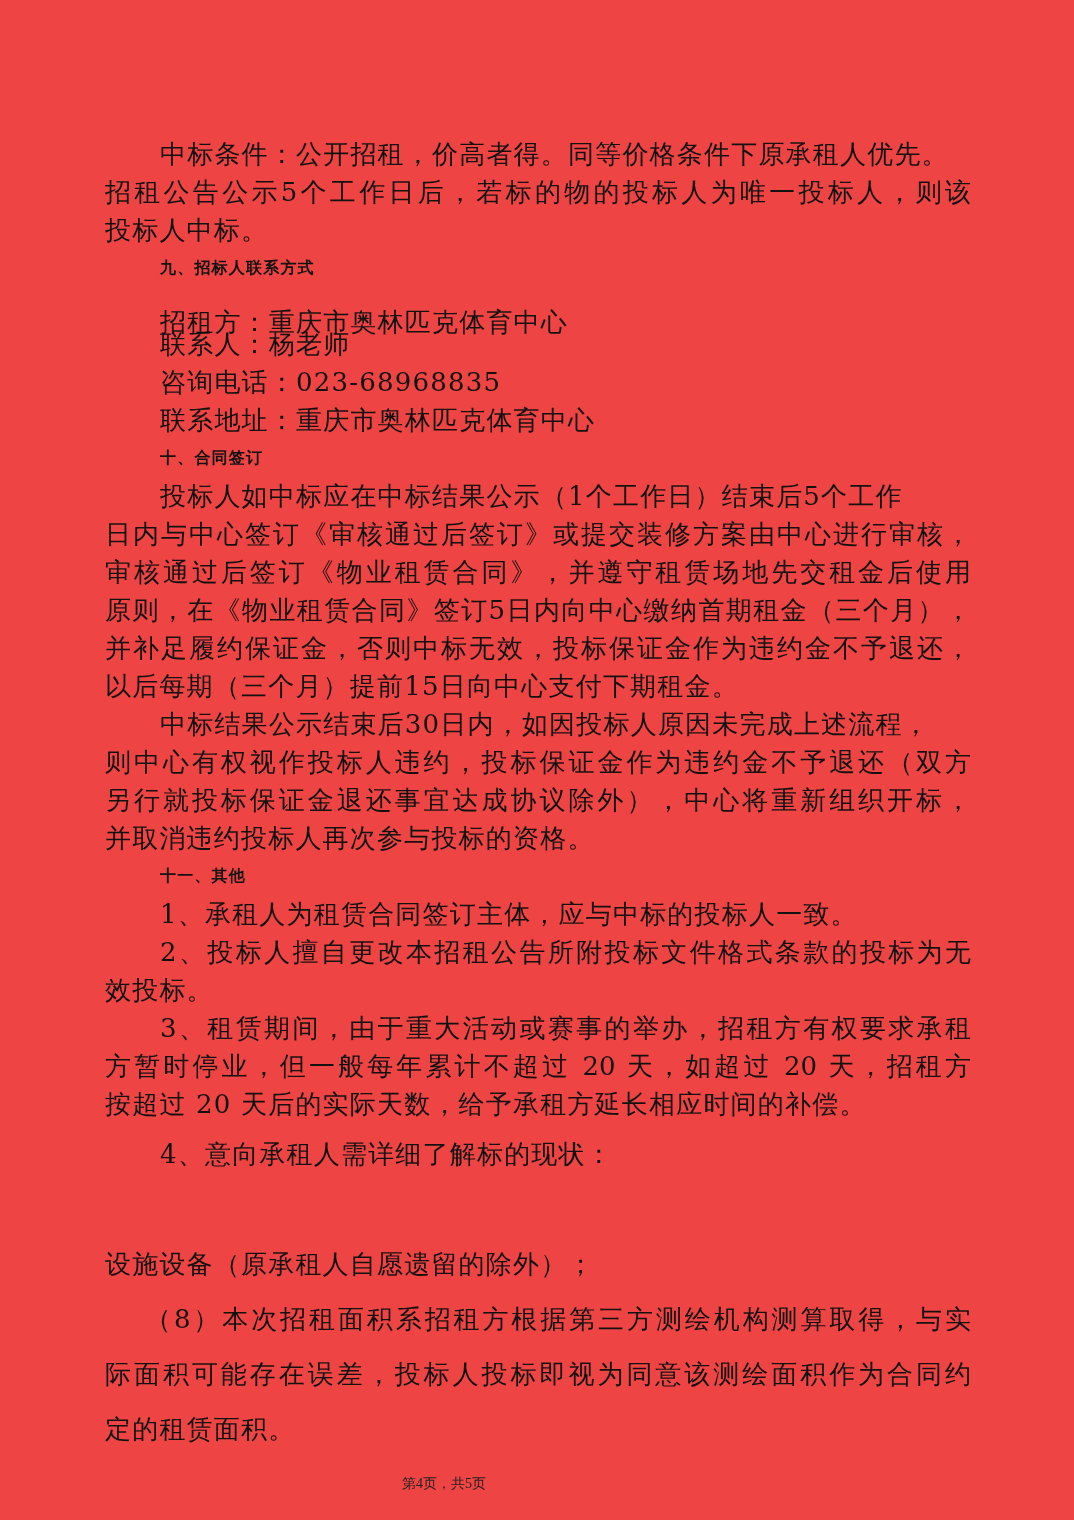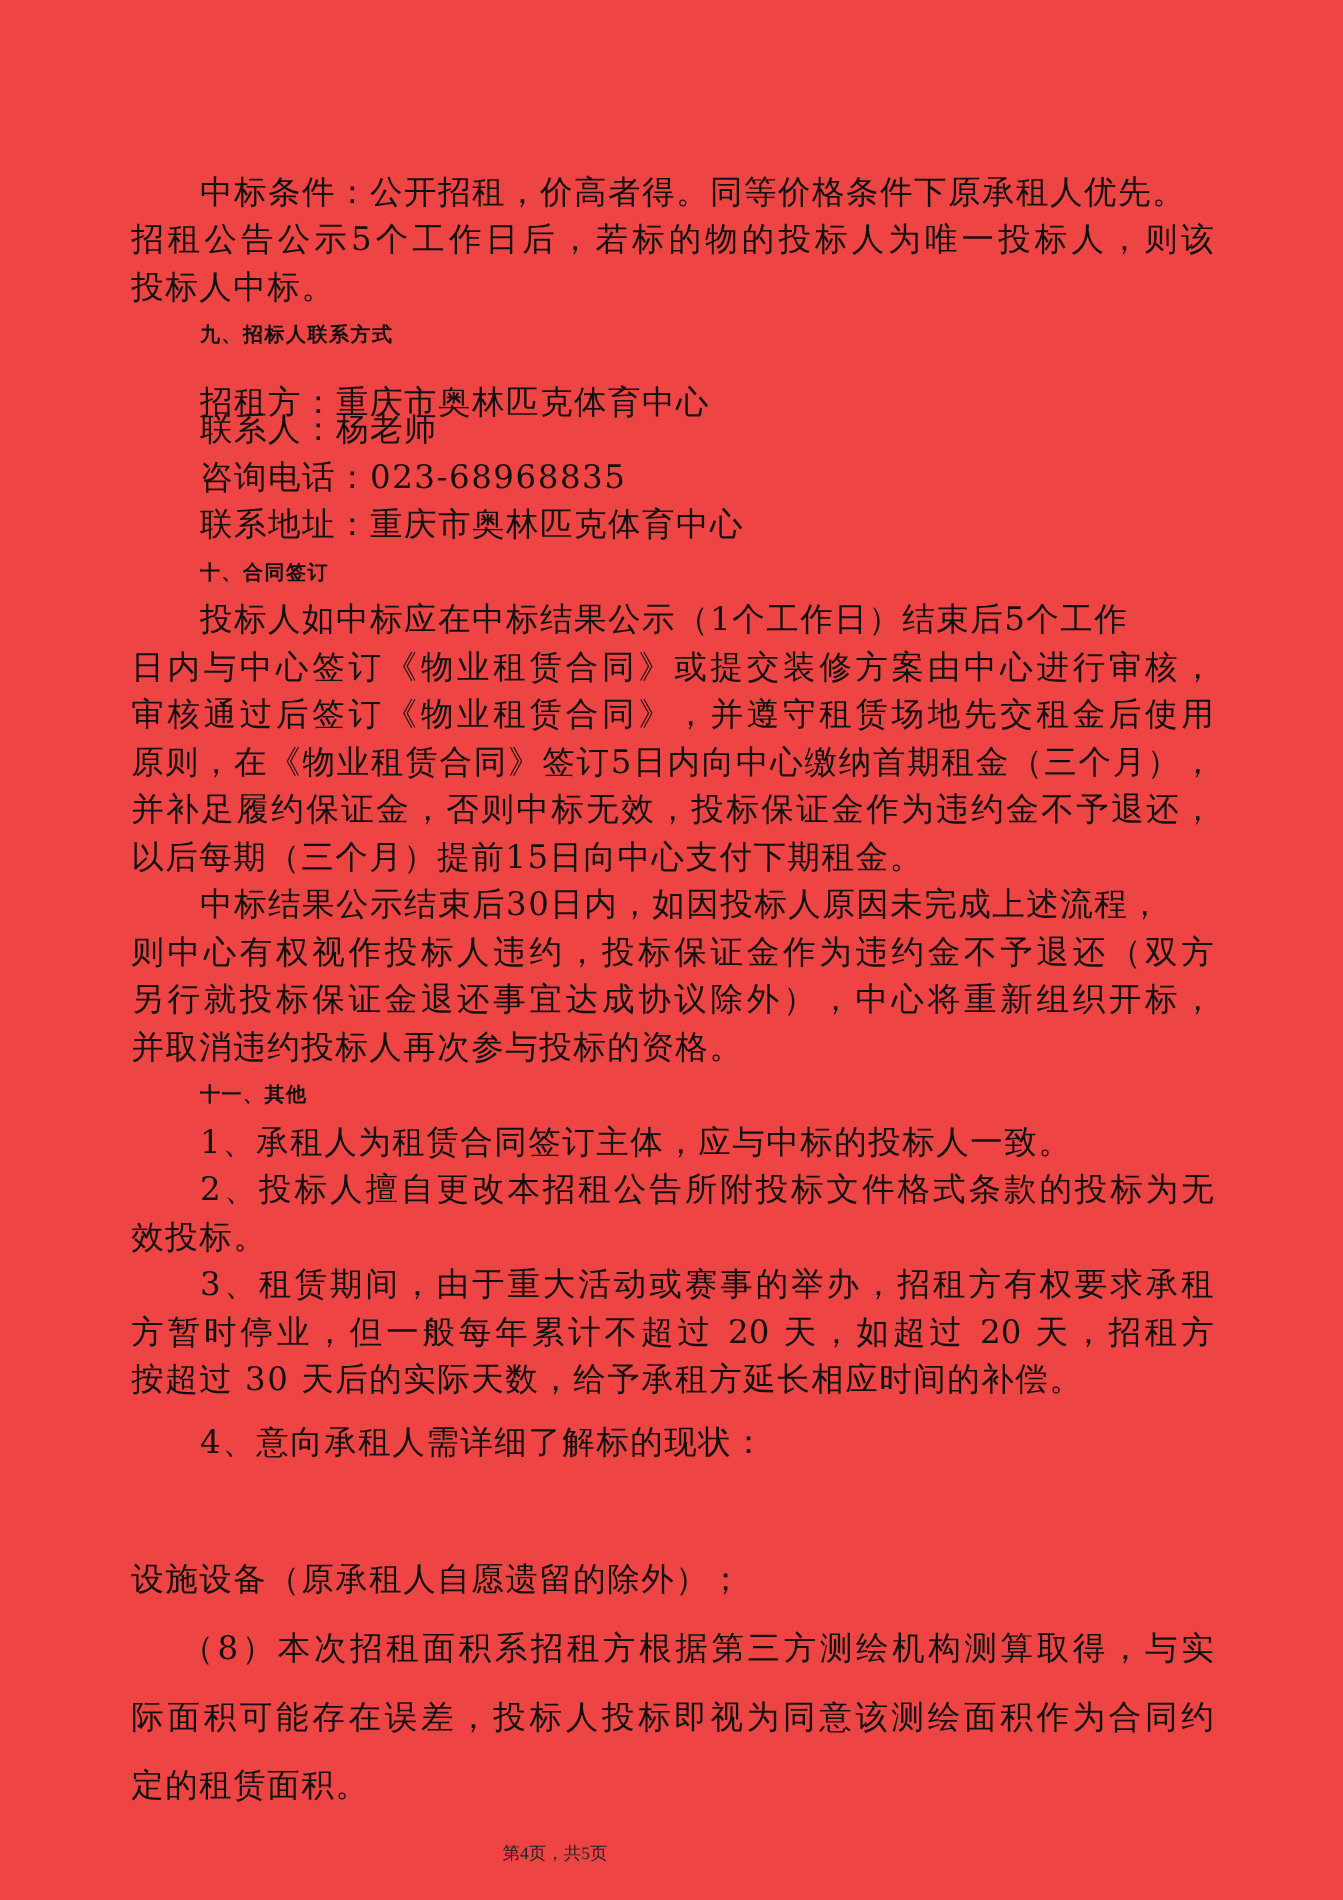--- a/index.html
+++ b/index.html
@@ -32,38 +32,38 @@
   <div class="line" style="left:105px; top:213px;">投标人中标。</div>
 
   <div class="line heading" style="left:160px; top:251px;">九、招标人联系方式</div>
   <div class="line" style="left:160px; top:289px;margin-top:16px;">招租方：重庆市奥林匹克体育中心</div>
   <div class="line" style="left:160px; top:327px;">联系人：杨老师</div>
   <div class="line" style="left:160px; top:365px;">咨询电话：023-68968835</div>
   <div class="line" style="left:160px; top:403px;">联系地址：重庆市奥林匹克体育中心</div>
 
   <div class="line heading" style="left:160px; top:441px;">十、合同签订</div>
   <div class="line" style="left:160px; top:479px;">投标人如中标应在中标结果公示（1个工作日）结束后5个工作</div>
-  <div class="line justify" style="left:105px; top:517px;">日内与中心签订《物业租赁合同》或提交装修方案由中心进行审核，</div>
+  <div class="line justify" style="left:105px; top:517px;">日内与中心签订《审核通过后签订》或提交装修方案由中心进行审核，</div>
   <div class="line justify" style="left:105px; top:555px;">审核通过后签订《物业租赁合同》，并遵守租赁场地先交租金后使用</div>
   <div class="line justify" style="left:105px; top:593px;">原则，在《物业租赁合同》签订5日内向中心缴纳首期租金（三个月），</div>
   <div class="line justify" style="left:105px; top:631px;">并补足履约保证金，否则中标无效，投标保证金作为违约金不予退还，</div>
   <div class="line" style="left:105px; top:669px;">以后每期（三个月）提前15日向中心支付下期租金。</div>
 
   <div class="line" style="left:160px; top:707px;">中标结果公示结束后30日内，如因投标人原因未完成上述流程，</div>
   <div class="line justify" style="left:105px; top:745px;">则中心有权视作投标人违约，投标保证金作为违约金不予退还（双方</div>
   <div class="line justify" style="left:105px; top:783px;">另行就投标保证金退还事宜达成协议除外），中心将重新组织开标，</div>
   <div class="line" style="left:105px; top:821px;">并取消违约投标人再次参与投标的资格。</div>
 
   <div class="line heading" style="left:160px; top:859px;">十一、其他</div>
   <div class="line" style="left:160px; top:897px;">1、承租人为租赁合同签订主体，应与中标的投标人一致。</div>
   <div class="line" style="left:160px; top:935px; width:811px; text-align:justify; text-align-last:justify; letter-spacing:0;">2、投标人擅自更改本招租公告所附投标文件格式条款的投标为无</div>
   <div class="line" style="left:105px; top:973px;">效投标。</div>
   <div class="line" style="left:160px; top:1011px; width:811px; text-align:justify; text-align-last:justify; letter-spacing:0;">3、租赁期间，由于重大活动或赛事的举办，招租方有权要求承租</div>
   <div class="line justify" style="left:105px; top:1049px;">方暂时停业，但一般每年累计不超过 20 天，如超过 20 天，招租方</div>
-  <div class="line" style="left:105px; top:1087px;">按超过 30 天后的实际天数，给予承租方延长相应时间的补偿。</div>
+  <div class="line" style="left:105px; top:1087px;">按超过 20 天后的实际天数，给予承租方延长相应时间的补偿。</div>
 
   <div class="line" style="left:160px; top:1137px;">4、意向承租人需详细了解标的现状：</div>
 
   <div class="line" style="left:105px; top:1247px;">设施设备（原承租人自愿遗留的除外）；</div>
 
   <div class="line" style="left:145px; top:1302px; width:826px; text-align:justify; text-align-last:justify; letter-spacing:0;">（8）本次招租面积系招租方根据第三方测绘机构测算取得，与实</div>
   <div class="line justify" style="left:105px; top:1357px;">际面积可能存在误差，投标人投标即视为同意该测绘面积作为合同约</div>
   <div class="line" style="left:105px; top:1412px;">定的租赁面积。</div>
 
   <div class="footer">第4页，共5页</div>

